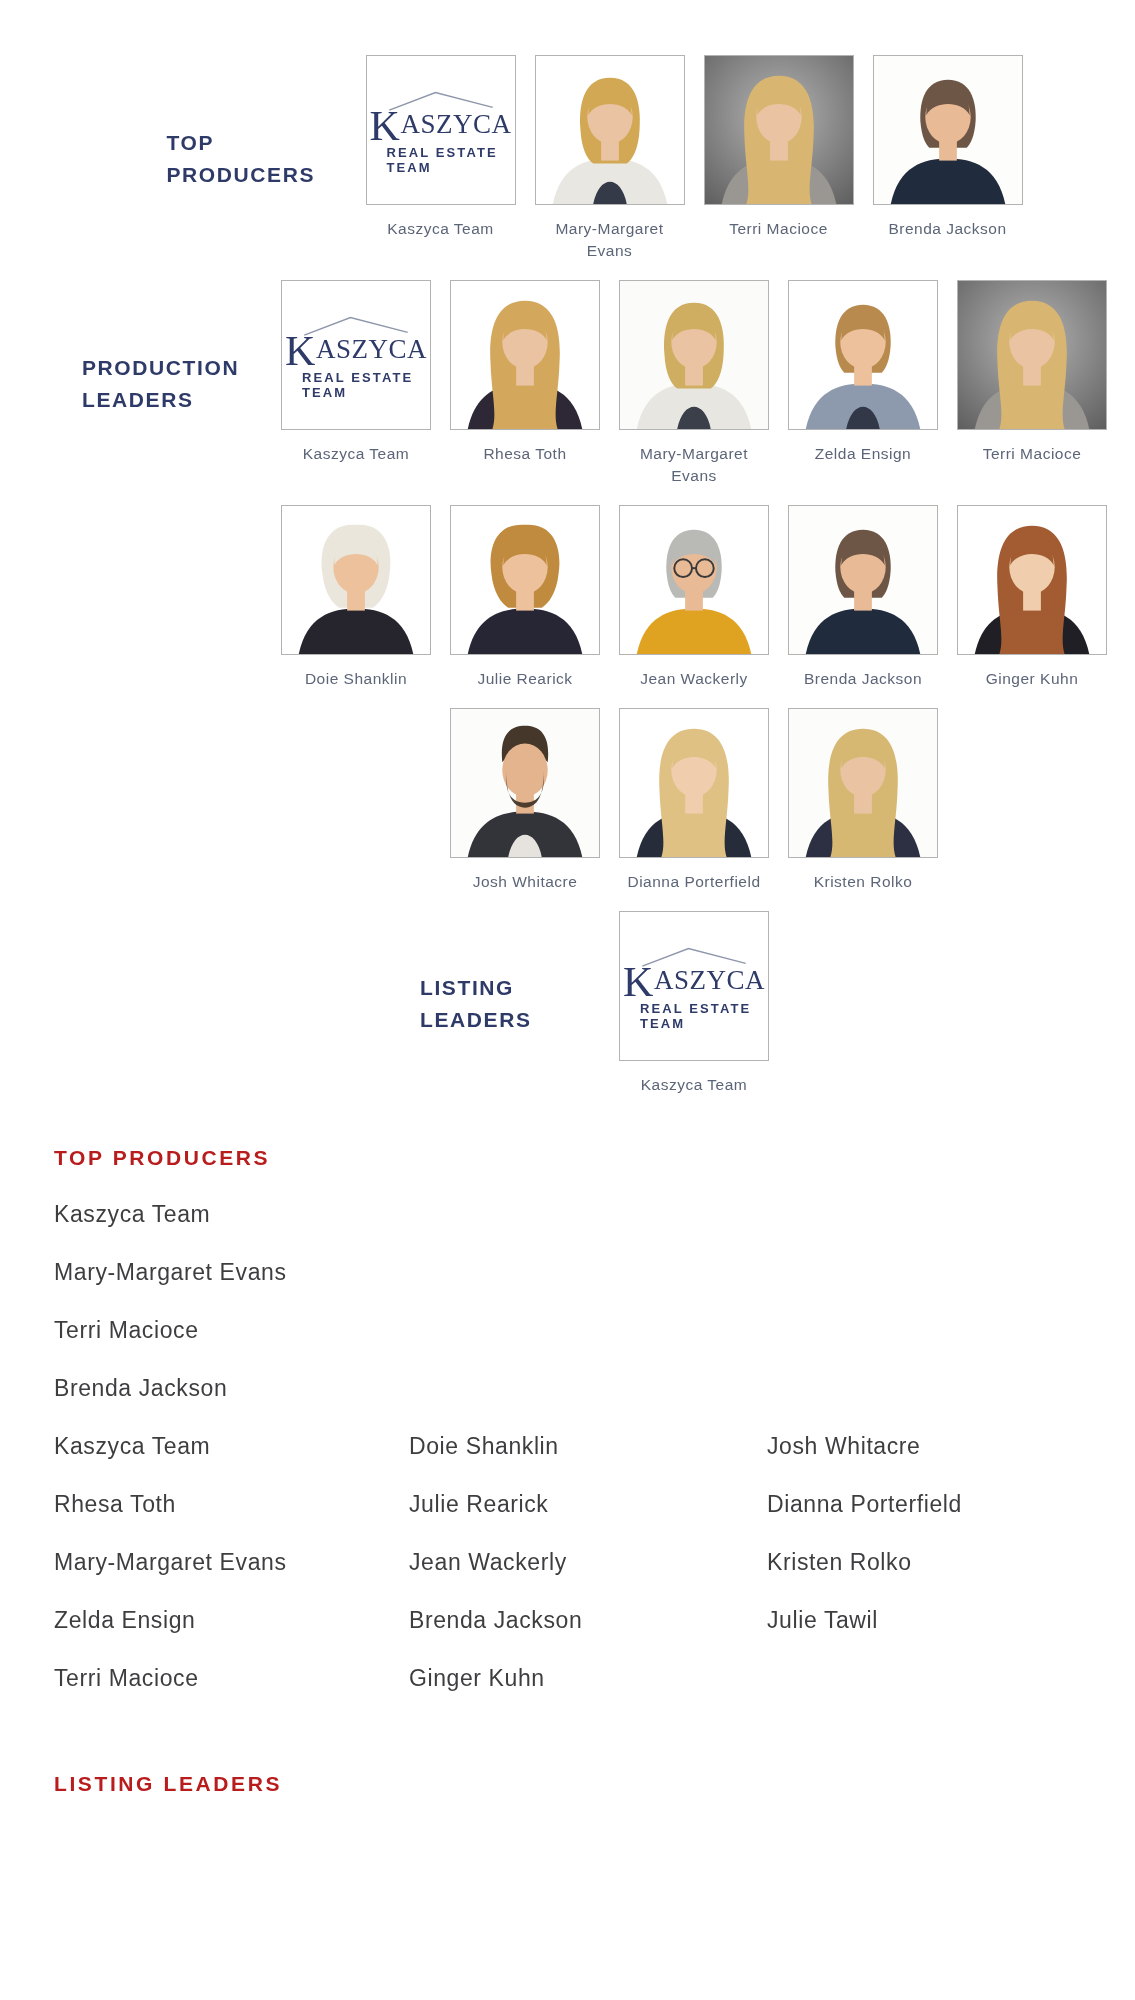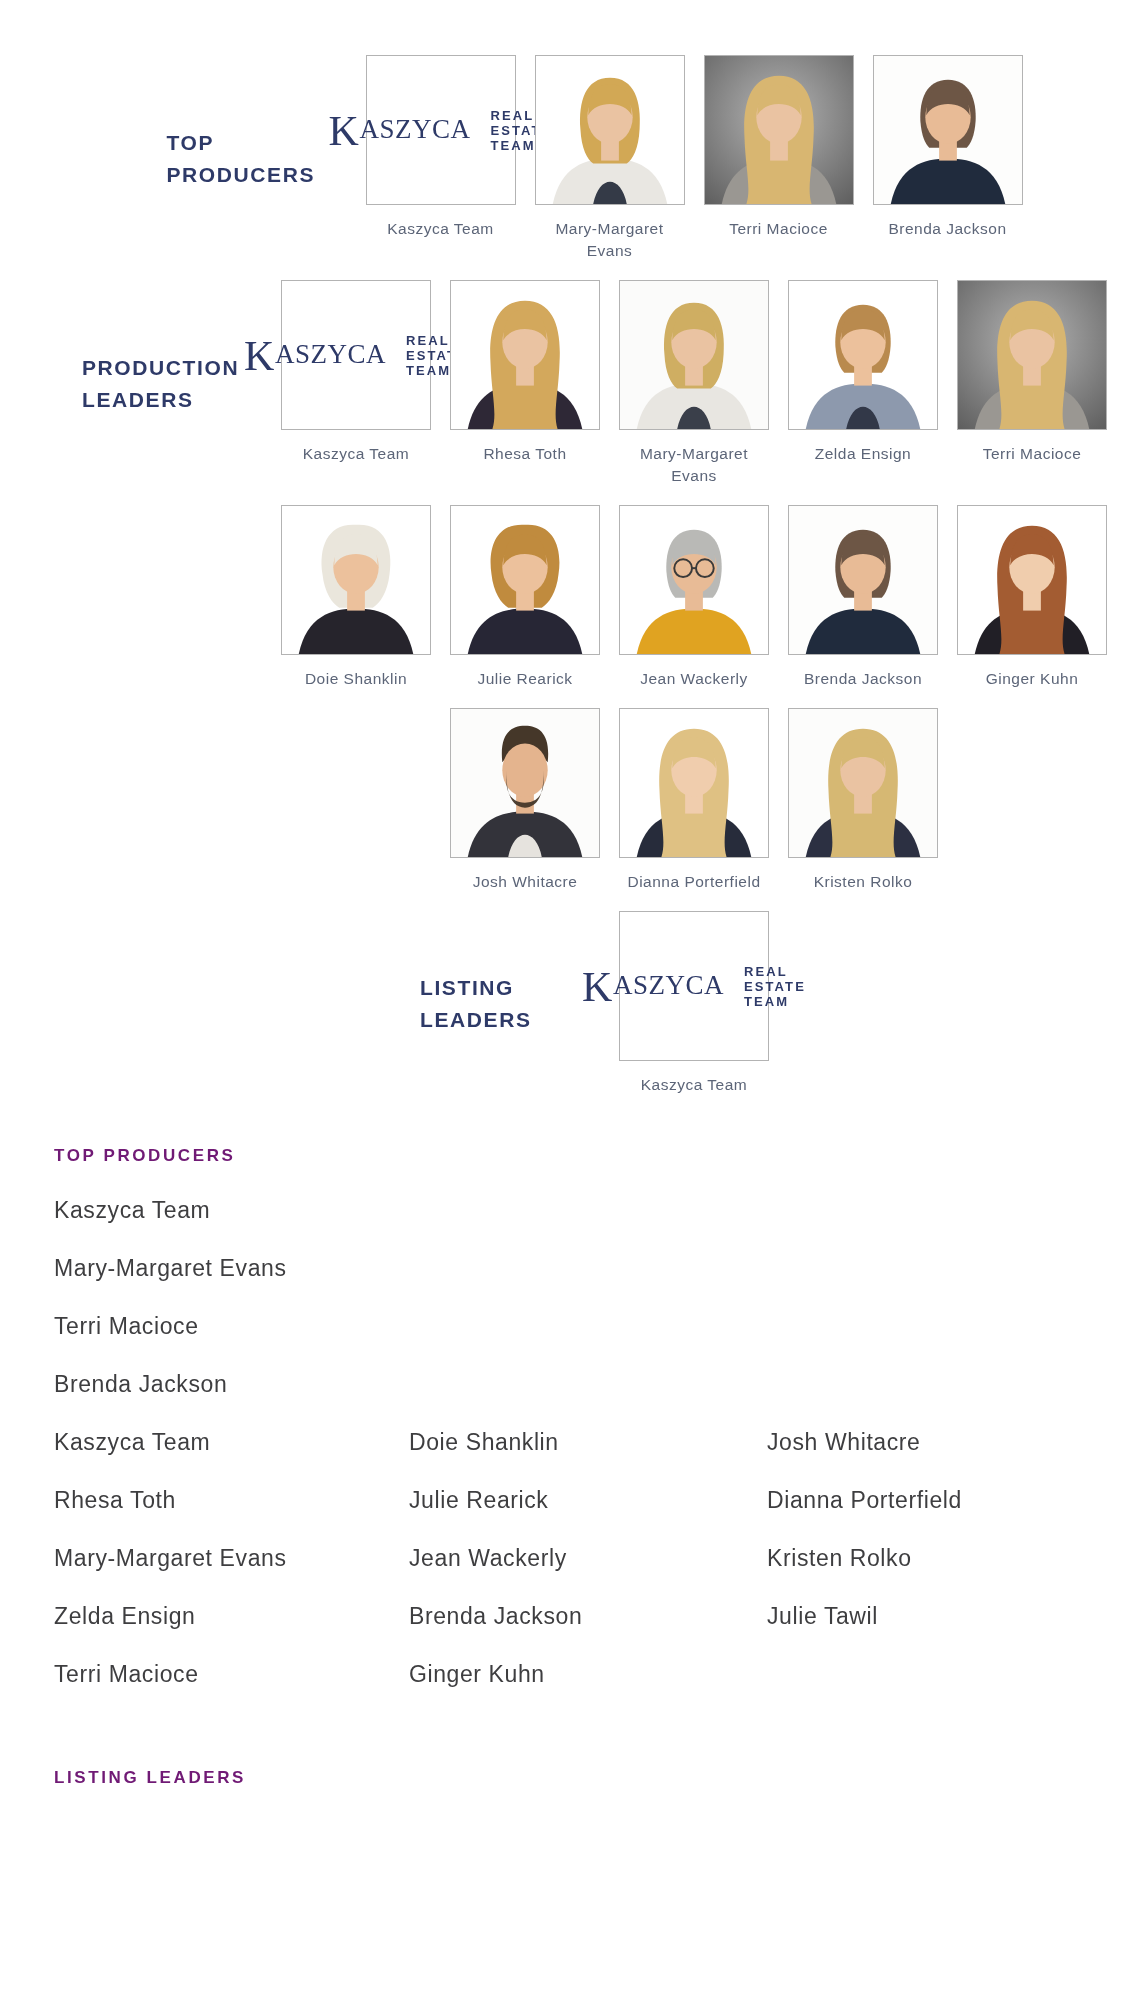--- a/index.html
+++ b/index.html
@@ -16,30 +16,30 @@
   .section-label { color:#2e3a68; font-weight:700; font-size:21px; letter-spacing:1.6px; line-height:1.5; }
   .cards { display:flex; gap:19px; }
   .member { width:150px; display:flex; flex-direction:column; align-items:center; }
   .card { width:150px; height:150px; border:1px solid #b3b3b3; background:#fff; overflow:hidden; }
   .card svg { display:block; width:100%; height:100%; }
   .caption { margin-top:13px; font-size:15.5px; line-height:22px; letter-spacing:0.5px;
              color:#5c6578; text-align:center; max-width:158px; }
 
   
   .logo-card { width:150px; height:150px; border:1px solid #b3b3b3; background:#fff;
-               display:flex; flex-direction:row; align-items:center; justify-content:center; padding-top:2px; }
+               display:flex; flex-direction:column; align-items:center; justify-content:center; padding-top:2px; }
   .roof { width:116px; height:24px; margin-bottom:-7px; }
   .logo-name { font-family:"Liberation Serif", serif; color:#2e3a68; font-size:27px; letter-spacing:0.5px; line-height:1; }
   .logo-k { font-size:42px; vertical-align:-7px; }
   .logo-tag { font-family:"Liberation Sans", sans-serif; color:#2e3a68; font-size:13px; font-weight:700;
               letter-spacing:2.1px; margin-top:-2px; margin-left:20px; }
 
   
   .lists { margin-top:50px; }
-  .list-heading { color:#701a75; font-weight:700; font-size:17px; letter-spacing:2.6px; margin:50px 0 30px 0; }
+  .list-heading { color:#b91c1c; font-weight:700; font-size:21px; letter-spacing:2.6px; margin:50px 0 30px 0; }
   .columns { display:flex; align-items:flex-start; }
   .col { display:flex; flex-direction:column; }
   .col-0 { width:355px; } .col-1 { width:358px; } .col-2 { width:300px; }
   .list-item { font-size:23px; letter-spacing:0.6px; color:#3e3e40; line-height:29px; margin-bottom:29px; }
 </style>
 </head>
 <body>
 
 <div class="page">
   <div id="grid-root">

